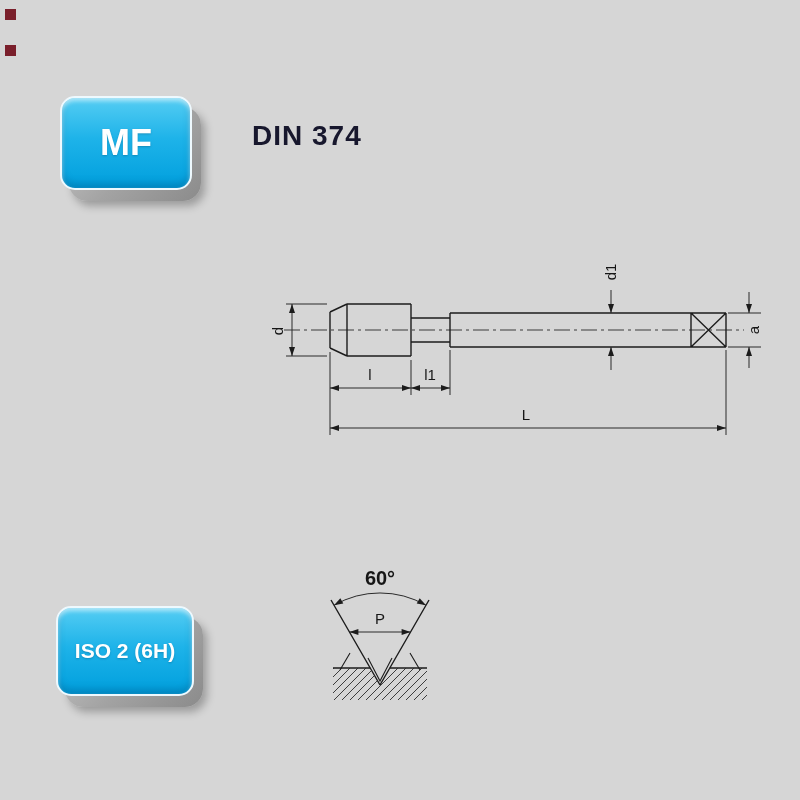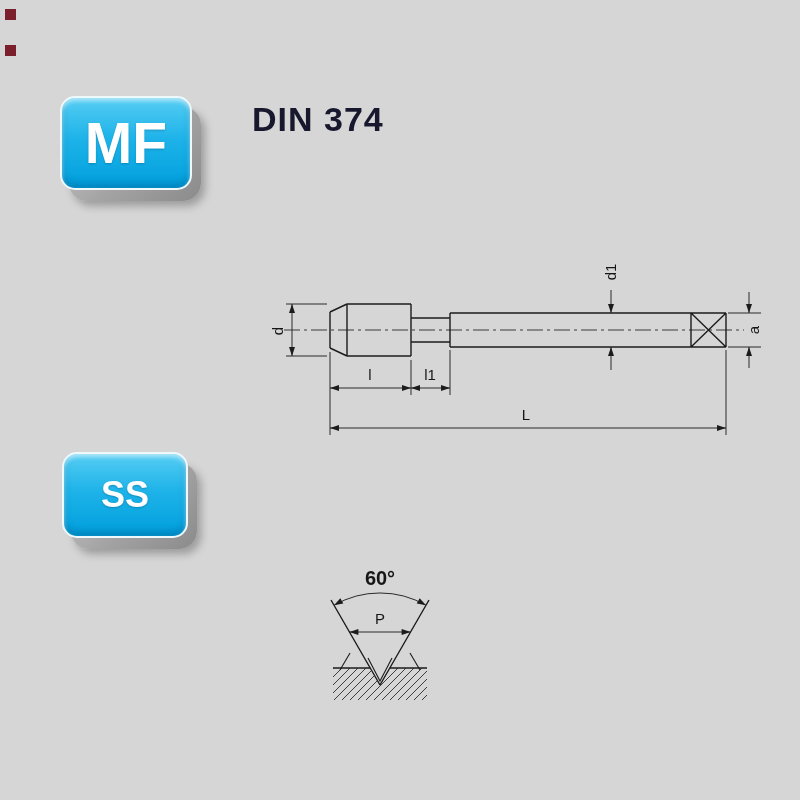--- a/index.html
+++ b/index.html
@@ -27,31 +27,31 @@
   .badge-face{
     position:absolute;inset:0;border-radius:15px;
     background:linear-gradient(180deg,#55cdf3 0%,#1eb3e9 45%,#009fdd 100%);
     border:2px solid #eef9fe;
     box-shadow:inset 0 3px 4px rgba(255,255,255,0.55), inset 0 -5px 7px rgba(0,70,110,0.28);
     display:flex;align-items:center;justify-content:center;
     color:#ffffff;font-weight:bold;
     text-shadow:0 1px 2px rgba(0,60,90,0.3);
   }
   .badge-mf{left:60px;top:96px;width:132px;height:94px;}
-  .badge-mf .badge-face{font-size:57px;}
+  .badge-mf .badge-face{font-size:36px;}
   .badge-pm{left:62px;top:298px;width:126px;height:86px;}
   .badge-pm .badge-face{font-size:36px;}
   .badge-ss{left:62px;top:452px;width:126px;height:86px;}
   .badge-ss .badge-face{font-size:36px;}
   .badge-iso{left:56px;top:606px;width:138px;height:90px;}
   .badge-iso .badge-face{font-size:21px;}
 
   .din-heading{
-    position:absolute;left:252px;top:100px;
-    font-size:34px;font-weight:bold;color:#17172d;letter-spacing:1px;
+    position:absolute;left:252px;top:120px;
+    font-size:28px;font-weight:bold;color:#17172d;letter-spacing:1px;
   }
 
   svg.drawing{position:absolute;left:0;top:0;}
   .ol{stroke:#1c1c1c;stroke-width:1.4;fill:none;stroke-linejoin:miter;stroke-linecap:butt;}
   .ol-thin{stroke:#1c1c1c;stroke-width:1.1;fill:none;}
   .dim{stroke:#2a2a2a;stroke-width:1;fill:none;}
   .cl{stroke:#3a3a3a;stroke-width:1;stroke-dasharray:16 4 3 4;fill:none;}
   .ah{fill:#1c1c1c;stroke:none;}
   .hatch{stroke:#2a2a2a;stroke-width:0.9;}
   .lbl{fill:#161616;font-size:15px;font-family:"Liberation Sans",sans-serif;}
@@ -68,27 +68,27 @@
   <div class="badge badge-mf">
     <div class="badge-side"></div>
     <div class="badge-face">
       <span>MF</span>
     </div>
   </div>
 
   <div class="din-heading">DIN 374</div>
 
 
-  <div class="badge badge-ss">
+
+  <div class="badge badge-iso">
     <div class="badge-side"></div>
     <div class="badge-face">
-      <span>SS</span>
+      <span>ISO 2 (6H)</span>
     </div>
   </div>
-
 
   <svg class="drawing" width="800" height="800" viewBox="0 0 800 800">
 
     <defs>
       <clipPath id="hclip">
         <path d="M333,668 L370.2,668 L380,685.5 L389.8,668 L427,668 L427,700 L333,700 Z"></path>
       </clipPath>
     </defs>
 
     <g>

